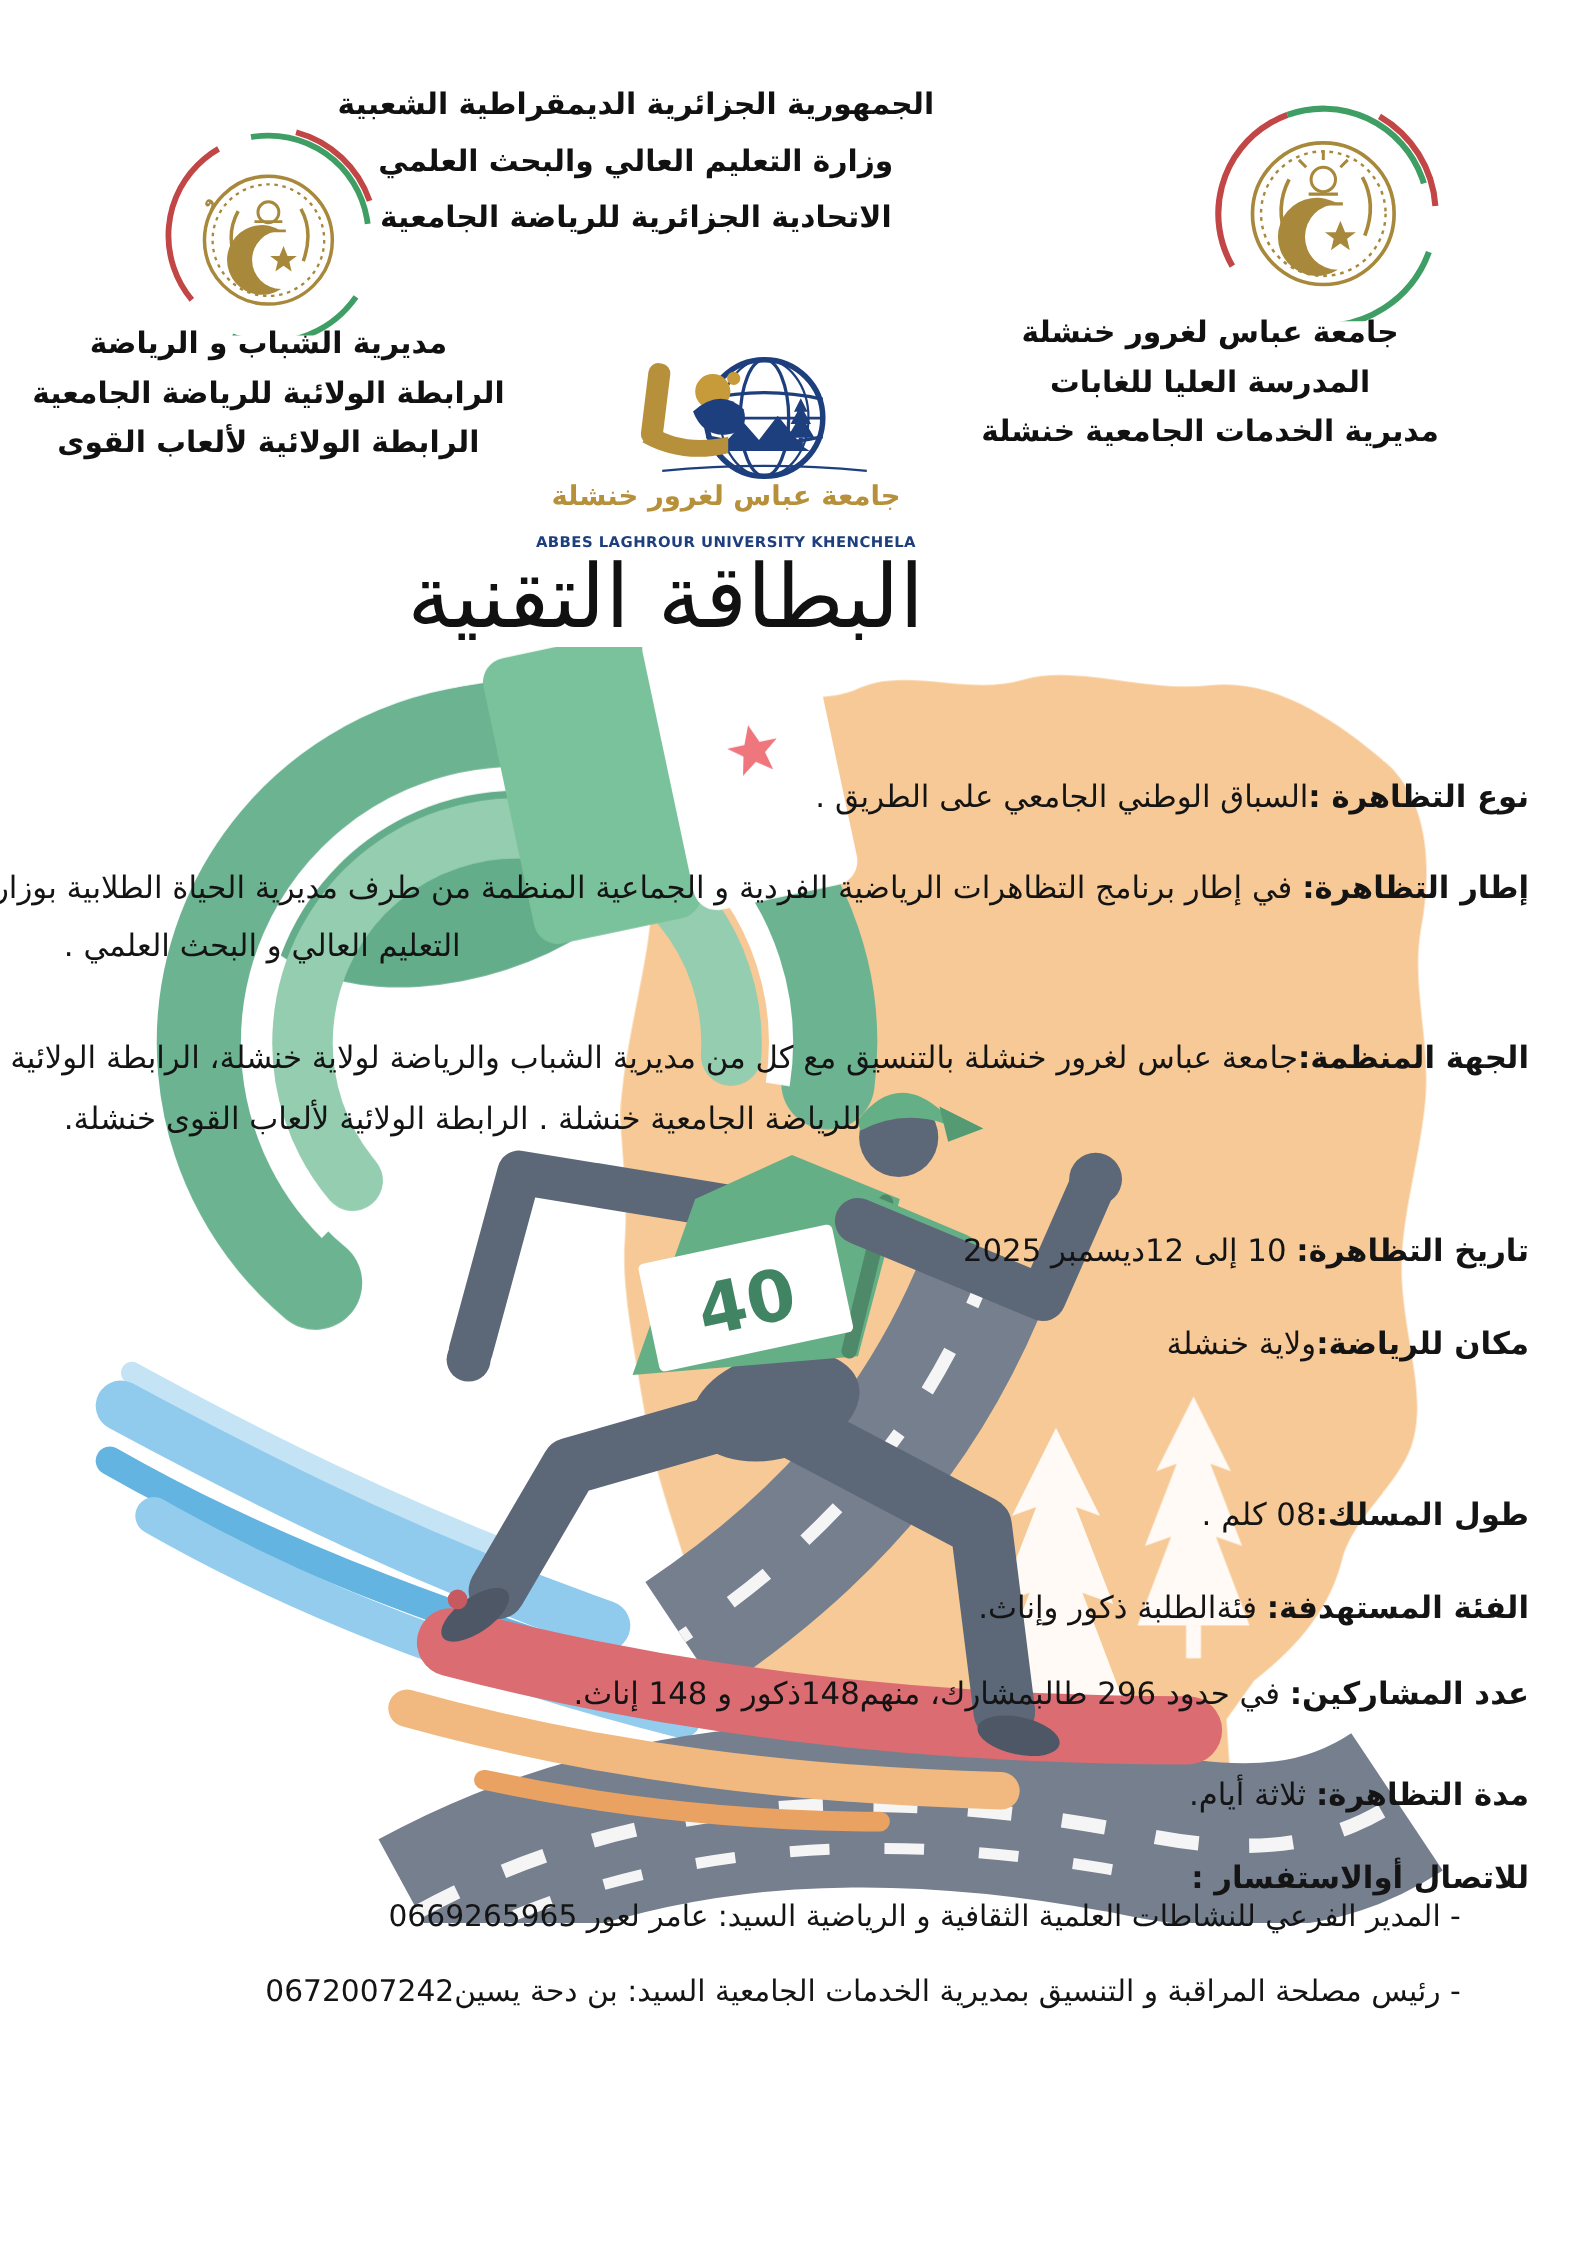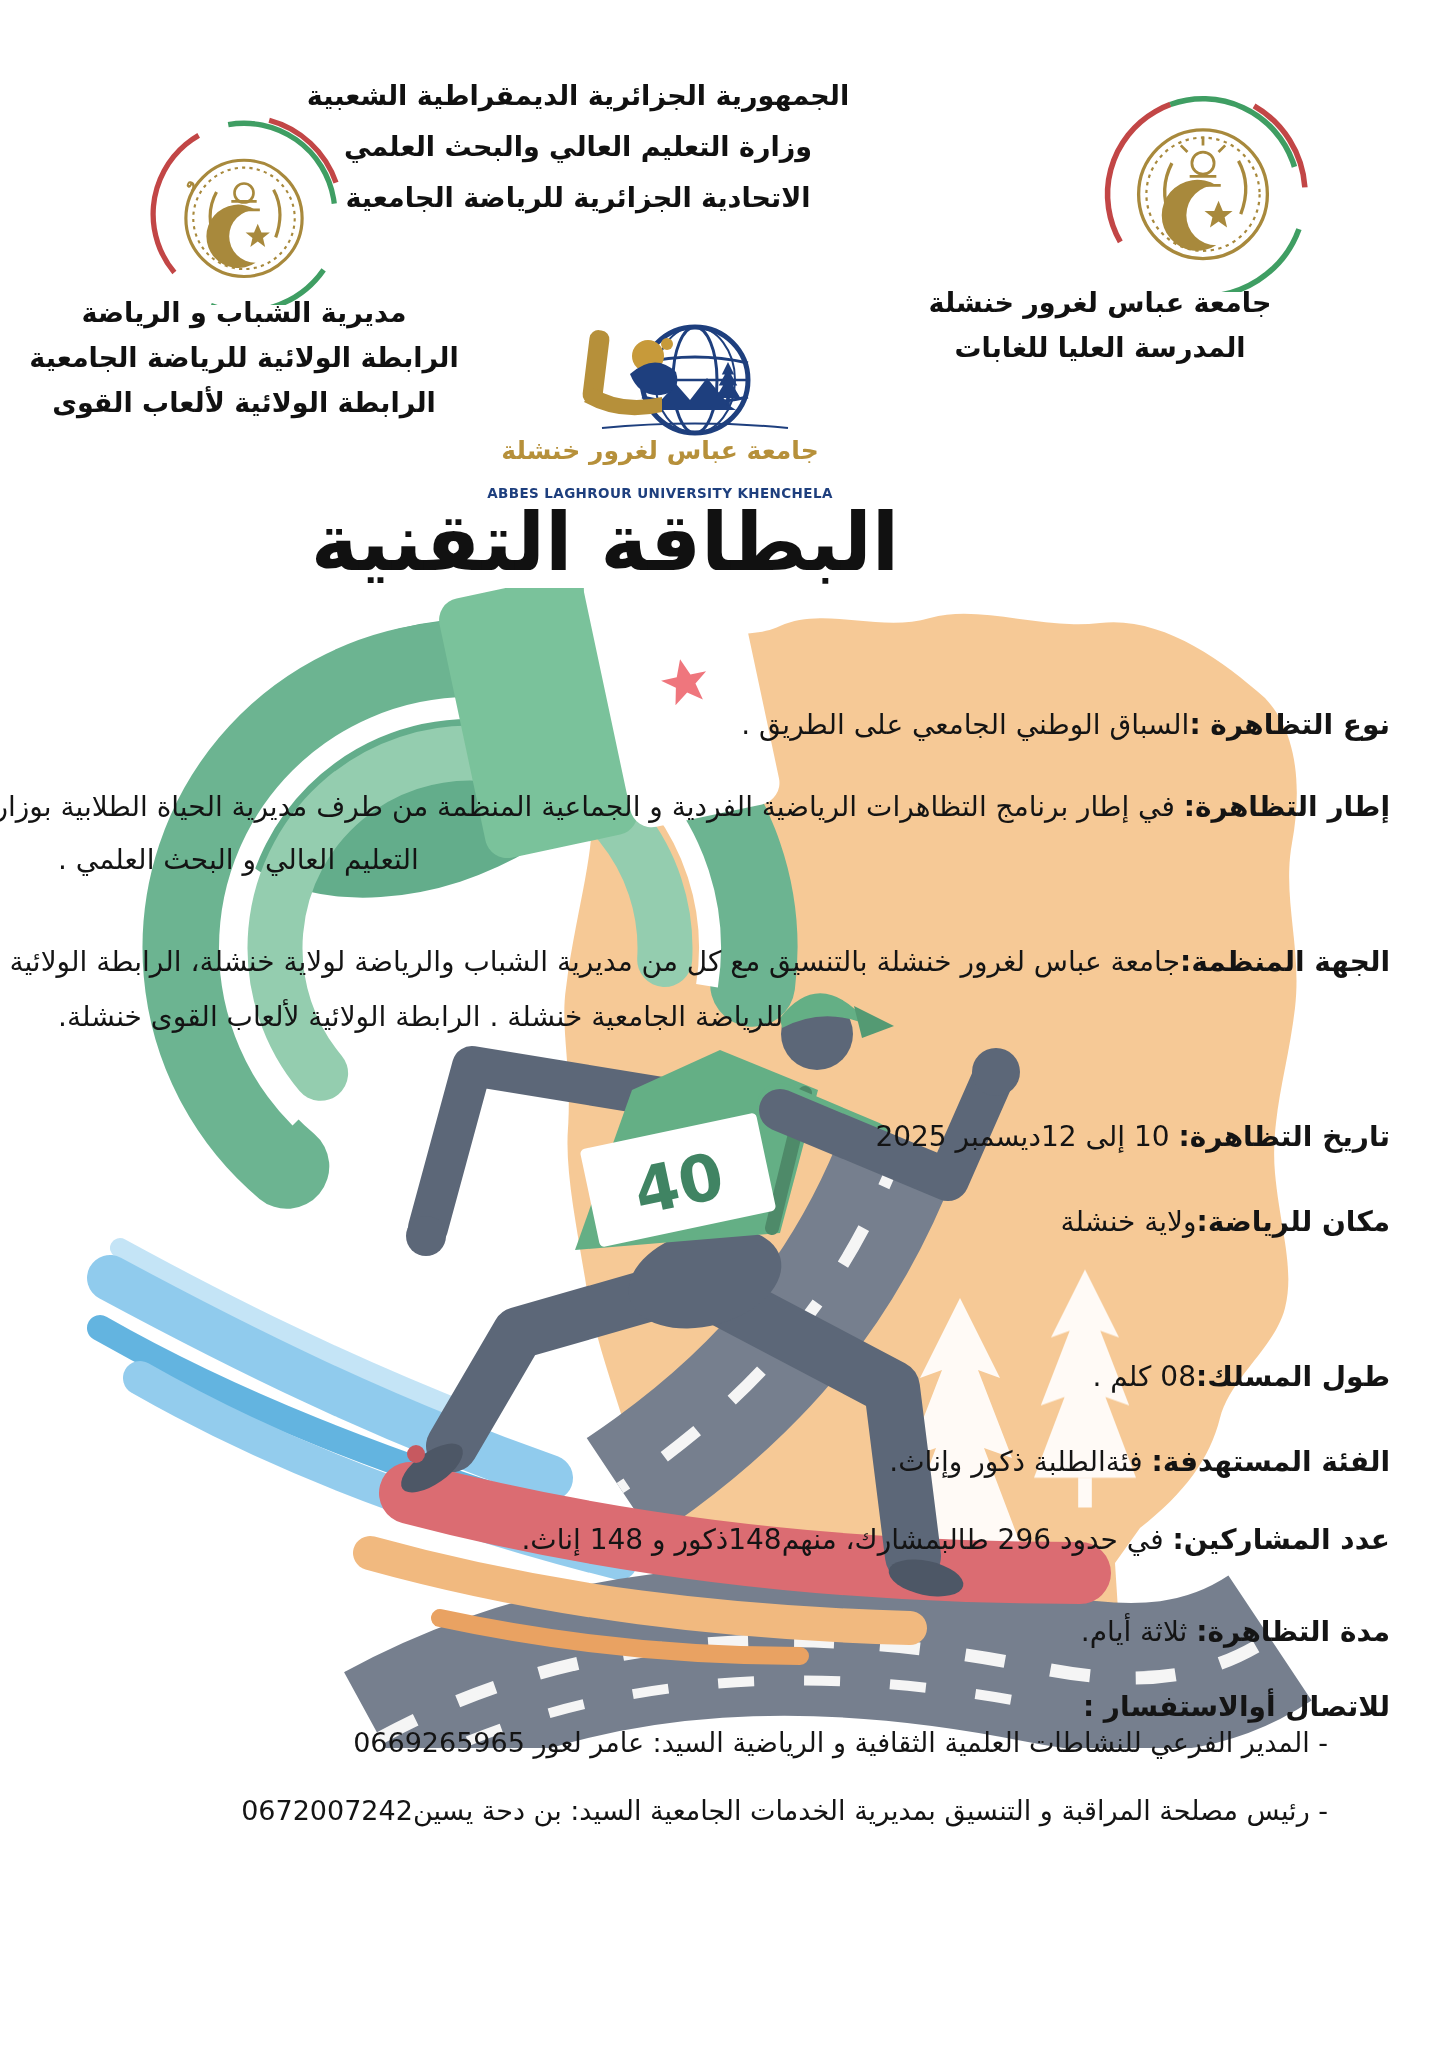--- a/index.html
+++ b/index.html
@@ -15,21 +15,21 @@
   .hdr-right-text{left:800px; top:280px; width:600px; text-align:center;
     font-weight:700; font-size:27px; line-height:45px; direction:rtl;}
   .hdr-left-text{left:18px; top:290px; width:452px; text-align:center;
     font-weight:700; font-size:27px; line-height:45px; direction:rtl;}
   
   .uni-logo{left:468px; top:324px; width:384px; text-align:center;}
   .uni-ar{font-size:25px; font-weight:700; color:#b6903a; direction:rtl; margin-top:-4px;}
   .uni-en{font-size:13.5px; font-weight:700; color:#1e3f7e; letter-spacing:0.4px; margin-top:20px;}
   
   .doc-title{left:105px; top:496px; width:1000px; text-align:center;
-    font-size:80px; font-weight:700; direction:rtl; letter-spacing:-1px;}
+    font-size:80px; font-weight:400; direction:rtl; letter-spacing:-1px;}
   
   .row{white-space:nowrap; direction:rtl; font-size:28px; color:#141414; z-index:3;}
   .row .lbl{font-weight:700;}
   .row .val{font-weight:400;}
   .r-right{right:58px;margin-top:40px;}
   .r-left{left:58px;}
   .contact{right:120px; font-size:27px;}
   .art{left:80px; top:588px; z-index:0;}
   .z{z-index:3;}
 </style>
@@ -168,20 +168,21 @@
 
   <div class="abs hdr-center">
     <div>الجمهورية الجزائرية الديمقراطية الشعبية</div>
     <div>وزارة التعليم العالي والبحث العلمي</div>
     <div>الاتحادية الجزائرية للرياضة الجامعية</div>
   </div>
 
   <div class="abs hdr-right-text">
     <div>جامعة عباس لغرور خنشلة</div>
     <div>المدرسة العليا للغابات</div>
+    <div>مديرية الخدمات الجامعية خنشلة</div>
   </div>
 
   <div class="abs hdr-left-text">
     <div>مديرية الشباب و الرياضة</div>
     <div>الرابطة الولائية للرياضة الجامعية</div>
     <div>الرابطة الولائية لألعاب القوى</div>
   </div>
 
   <div class="abs uni-logo z">
     <svg width="384" height="112" viewBox="0 0 380 112">

